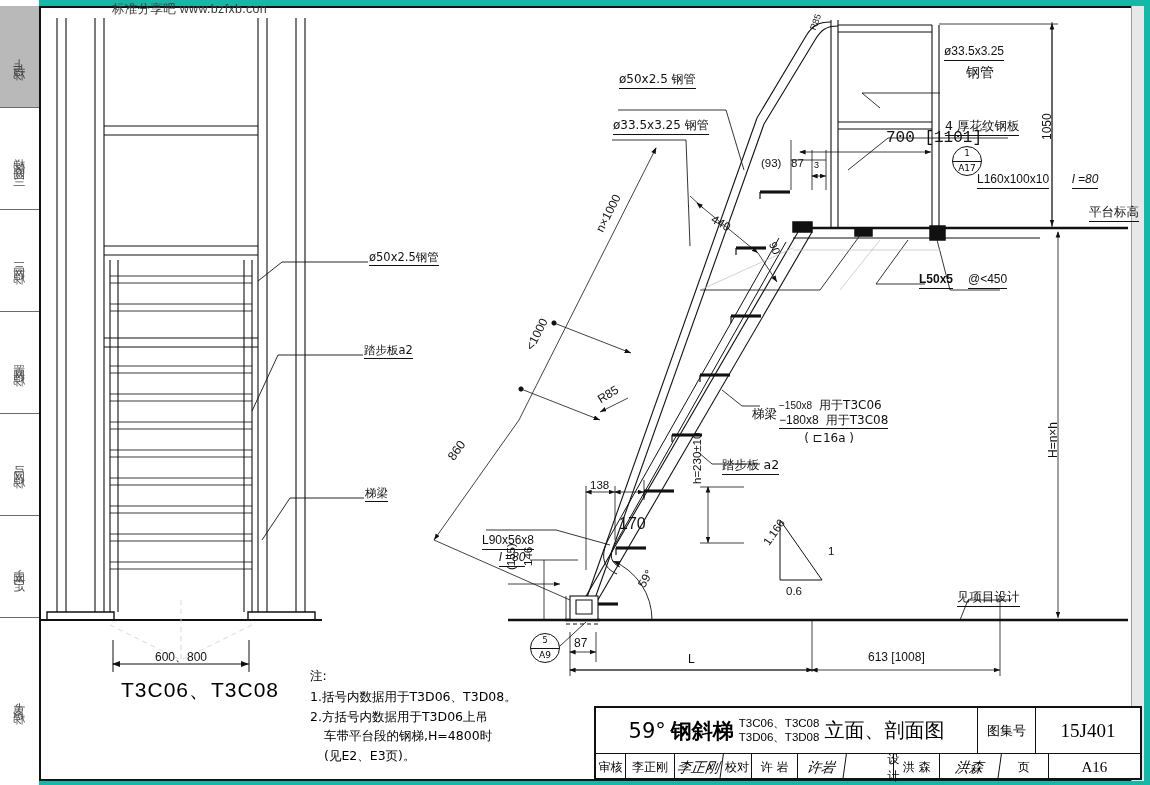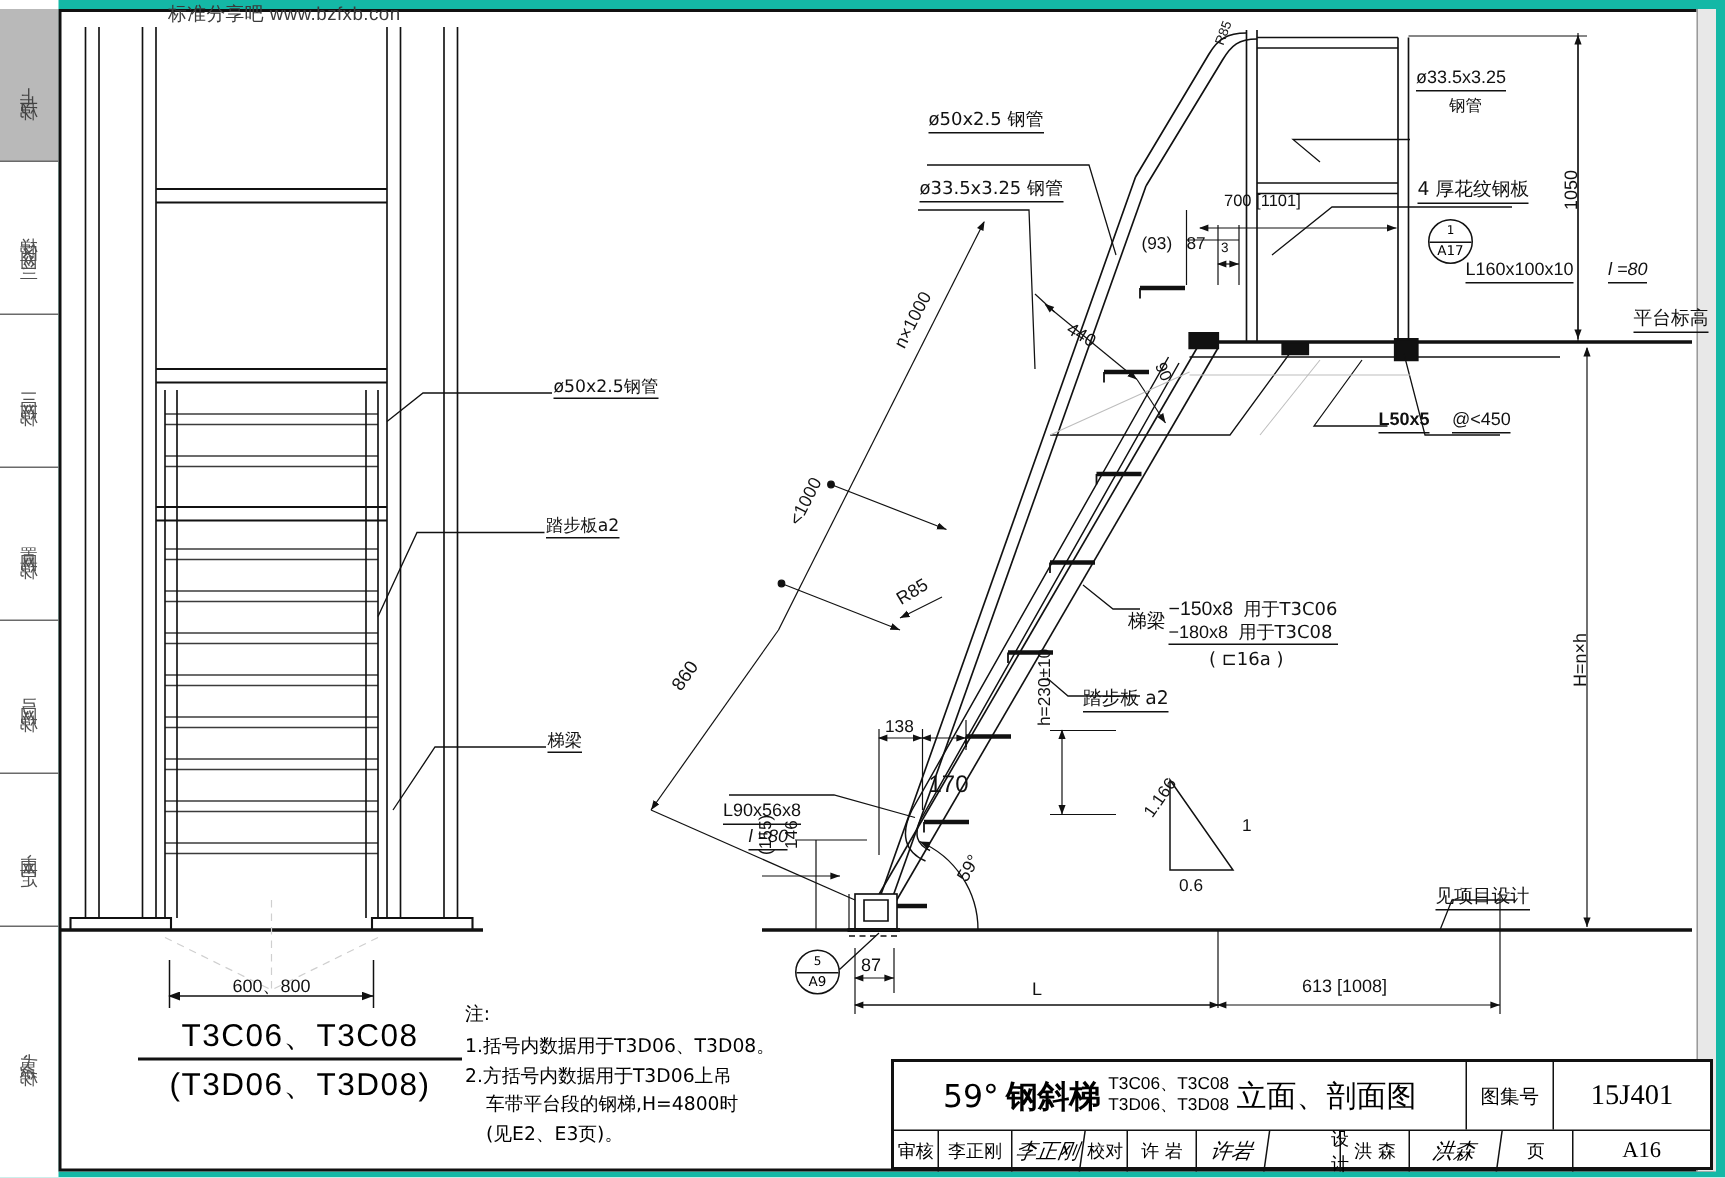--- a/index.html
+++ b/index.html
@@ -449,37 +449,37 @@
 
   <div class="lbl cn ul" style="left:369px;top:250px;">ø50x2.5钢管</div>
   <div class="lbl cn ul" style="left:364px;top:343px;">踏步板a2</div>
   <div class="lbl cn ul" style="left:365px;top:486px;">梯梁</div>
   <div class="lbl" style="left:155px;top:650px;font-size:12px;">600、800</div>
 
   <div class="lbl cn ul" style="left:619px;top:72px;font-size:12px;">ø50x2.5 钢管</div>
   <div class="lbl cn ul" style="left:613px;top:118px;font-size:12px;">ø33.5x3.25 钢管</div>
 
   <div class="lbl ul" style="left:944px;top:44px;font-size:12px;">ø33.5x3.25</div>
-  <div class="lbl cn" style="left:966px;top:64px;font-size:11px;">钢管</div>
+  <div class="lbl cn" style="left:966px;top:64px;font-size:14px;">钢管</div>
 
   <div class="lbl cn ul" style="left:945px;top:118px;font-size:12.5px;">4 厚花纹钢板</div>
 
   <div class="lbl ul" style="left:977px;top:172px;font-size:12px;">L160x100x10</div>
   <div class="lbl ul" style="left:1072px;top:172px;font-size:12px;font-style:italic;">l =80</div>
   <div class="lbl cn ul" style="left:1089px;top:204px;font-size:12.5px;">平台标高</div>
 
   <div class="lbl ul" style="left:919px;top:272px;font-size:12px;font-weight:bold;">L50x5</div>
   <div class="lbl ul" style="left:968px;top:272px;font-size:12px;">@&lt;450</div>
 
   <div style="position:absolute;left:752px;top:398px;">
     <div style="display:flex;align-items:center;">
       <span class="lbl cn" style="position:static;font-size:12.5px;">梯梁</span>
       <span style="display:inline-flex;flex-direction:column;margin-left:2px;">
         <span style="display:flex;gap:7px;align-items:baseline;">
-          <span class="lbl" style="position:static;font-size:13px;">−150x8</span>
+          <span class="lbl" style="position:static;font-size:10px;">−150x8</span>
           <span class="lbl cn" style="position:static;font-size:12px;">用于T3C06</span>
         </span>
         <span style="display:flex;gap:7px;align-items:baseline;border-bottom:1px solid #111;">
           <span class="lbl" style="position:static;font-size:12px;">−180x8</span>
           <span class="lbl cn" style="position:static;font-size:12px;">用于T3C08</span>
         </span>
       </span>
     </div>
     <div class="lbl cn" style="position:static;text-align:center;font-size:12px;margin-top:2px;padding-left:18px;">( ⊏16a )</div>
   </div>
@@ -502,39 +502,38 @@
   <div class="lbl" style="left:595px;top:394px;font-size:12px;transform:rotate(-31deg);transform-origin:left top;">R85</div>
 
   <div class="lbl" style="left:590px;top:478px;font-size:11.5px;">138</div>
   <div class="lbl" style="left:619px;top:478px;font-size:16px;margin-top:36px;">170</div>
   <div class="lbl" style="left:690px;top:484px;font-size:11.5px;transform:rotate(-90deg);transform-origin:left top;width:70px;">h=230±10</div>
 
   <div class="lbl" style="left:761px;top:156px;font-size:11.5px;">(93)</div>
   <div class="lbl" style="left:791px;top:156px;font-size:11.5px;">87</div>
   <div class="lbl xs" style="left:814px;top:160px;">3</div>
 
-  <div class="lbl" style="left:816px;top:128px;font-size:11px;">700 [1101]</div>
+  <div class="lbl" style="left:886px;top:128px;font-size:16px;font-family:Liberation Mono, monospace;">700 [1101]</div>
   <div class="lbl" style="left:1040px;top:140px;font-size:12px;transform:rotate(-90deg);transform-origin:left top;">1050</div>
   <div class="lbl" style="left:1046px;top:458px;font-size:12px;transform:rotate(-90deg);transform-origin:left top;">H=n×h</div>
 
   <div class="lbl" style="left:504px;top:570px;font-size:11.5px;transform:rotate(-90deg);transform-origin:left top;">(155)</div>
   <div class="lbl" style="left:521px;top:566px;font-size:11.5px;transform:rotate(-90deg);transform-origin:left top;">146</div>
 
   <div class="lbl" style="left:574px;top:636px;font-size:12px;">87</div>
   <div class="lbl" style="left:688px;top:652px;font-size:12px;">L</div>
   <div class="lbl" style="left:868px;top:650px;font-size:12px;">613 [1008]</div>
   <div class="lbl" style="left:635px;top:583px;font-size:12px;transform:rotate(-60deg);transform-origin:left top;">59°</div>
 
   <div class="lbl" style="left:760px;top:540px;font-size:11.5px;transform:rotate(-55deg);transform-origin:left top;">1.166</div>
   <div class="lbl" style="left:828px;top:544px;font-size:11.5px;">1</div>
   <div class="lbl" style="left:786px;top:584px;font-size:11.5px;">0.6</div>
 
   <div class="caption">
     <div class="c1">T3C06、T3C08</div>
-    <div class="c2">(T3D06、T3D08)</div>
   </div>
 
   <div class="notes">
     <div class="n-title">注:</div>
     <div class="n-item">1.括号内数据用于T3D06、T3D08。</div>
     <div class="n-item">2.方括号内数据用于T3D06上吊</div>
     <div class="n-sub">车带平台段的钢梯,H=4800时</div>
     <div class="n-sub">(见E2、E3页)。</div>
   </div>
 

